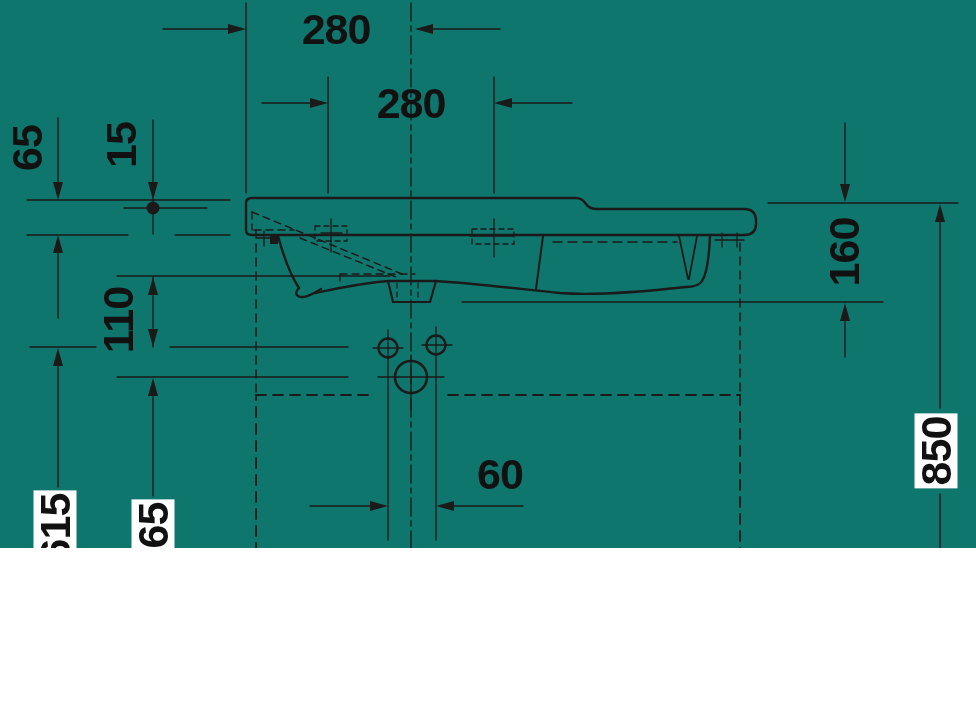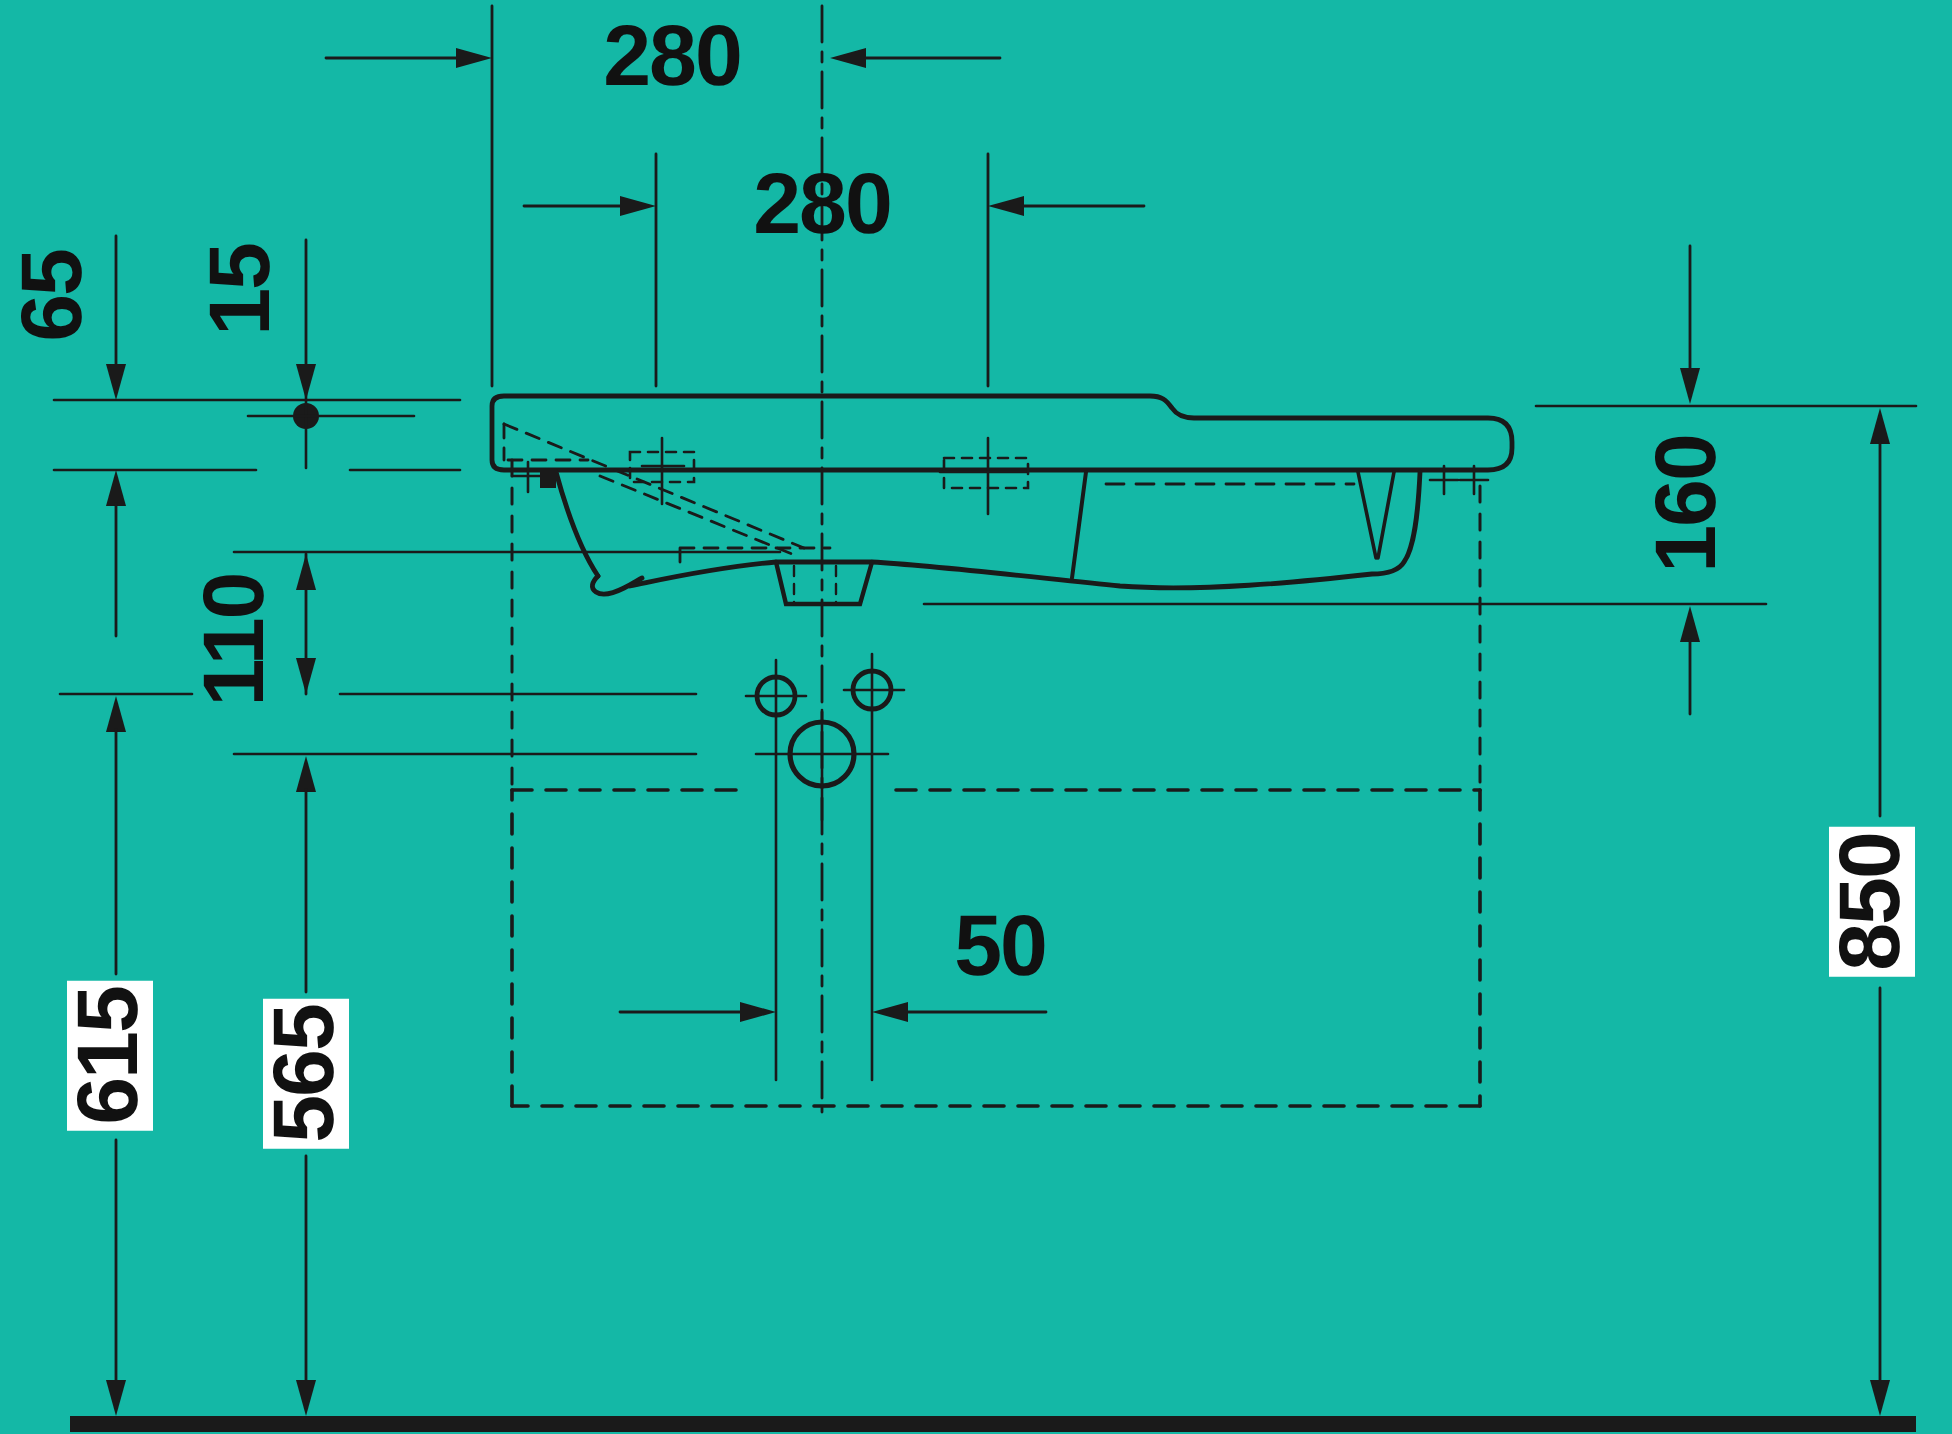--- a/index.html
+++ b/index.html
@@ -1,17 +1,17 @@
 <!DOCTYPE html>
 <html><head>
 <meta charset="utf-8">
 <style>
   html,body{margin:0;padding:0;background:#ffffff;}
   #stage{
-    position:relative;width:976px;height:717px;background:#14b8a6;overflow:hidden;
+    position:relative;width:976px;height:548px;background:#0f766e;overflow:hidden;
     font-family:"Liberation Sans",sans-serif;
   }
   #drawing-svg{position:absolute;left:0;top:0;}
   .dim-label{
     position:absolute;color:#111;font-weight:bold;font-size:43px;line-height:1;
     letter-spacing:-1px;white-space:nowrap;transform:translate(-50%,-50%);
   }
   .dim-label.vert{transform:translate(-50%,-50%) rotate(-90deg);}
   .dim-label.on-stem{background:#fff;padding:0 3px;}
 </style>
@@ -210,18 +210,18 @@
   <div class="dim-label vert" style="left:27px;top:148px;">65</div>
 
   <div class="dim-label vert" style="left:121px;top:145px;">15</div>
 
   <div class="dim-label vert" style="left:118px;top:320px;">110</div>
 
   <div class="dim-label vert on-stem" style="left:55px;top:528px;">615</div>
 
   <div class="dim-label vert on-stem" style="left:153px;top:537px;">565</div>
 
-  <div class="dim-label" style="left:500px;top:474px;">50</div>
+  <div class="dim-label" style="left:500px;top:474px;">60</div>
 
   <div class="dim-label vert" style="left:844px;top:252px;">160</div>
 
   <div class="dim-label vert on-stem" style="left:936px;top:451px;">850</div>
 </div>
 
 </body></html>

